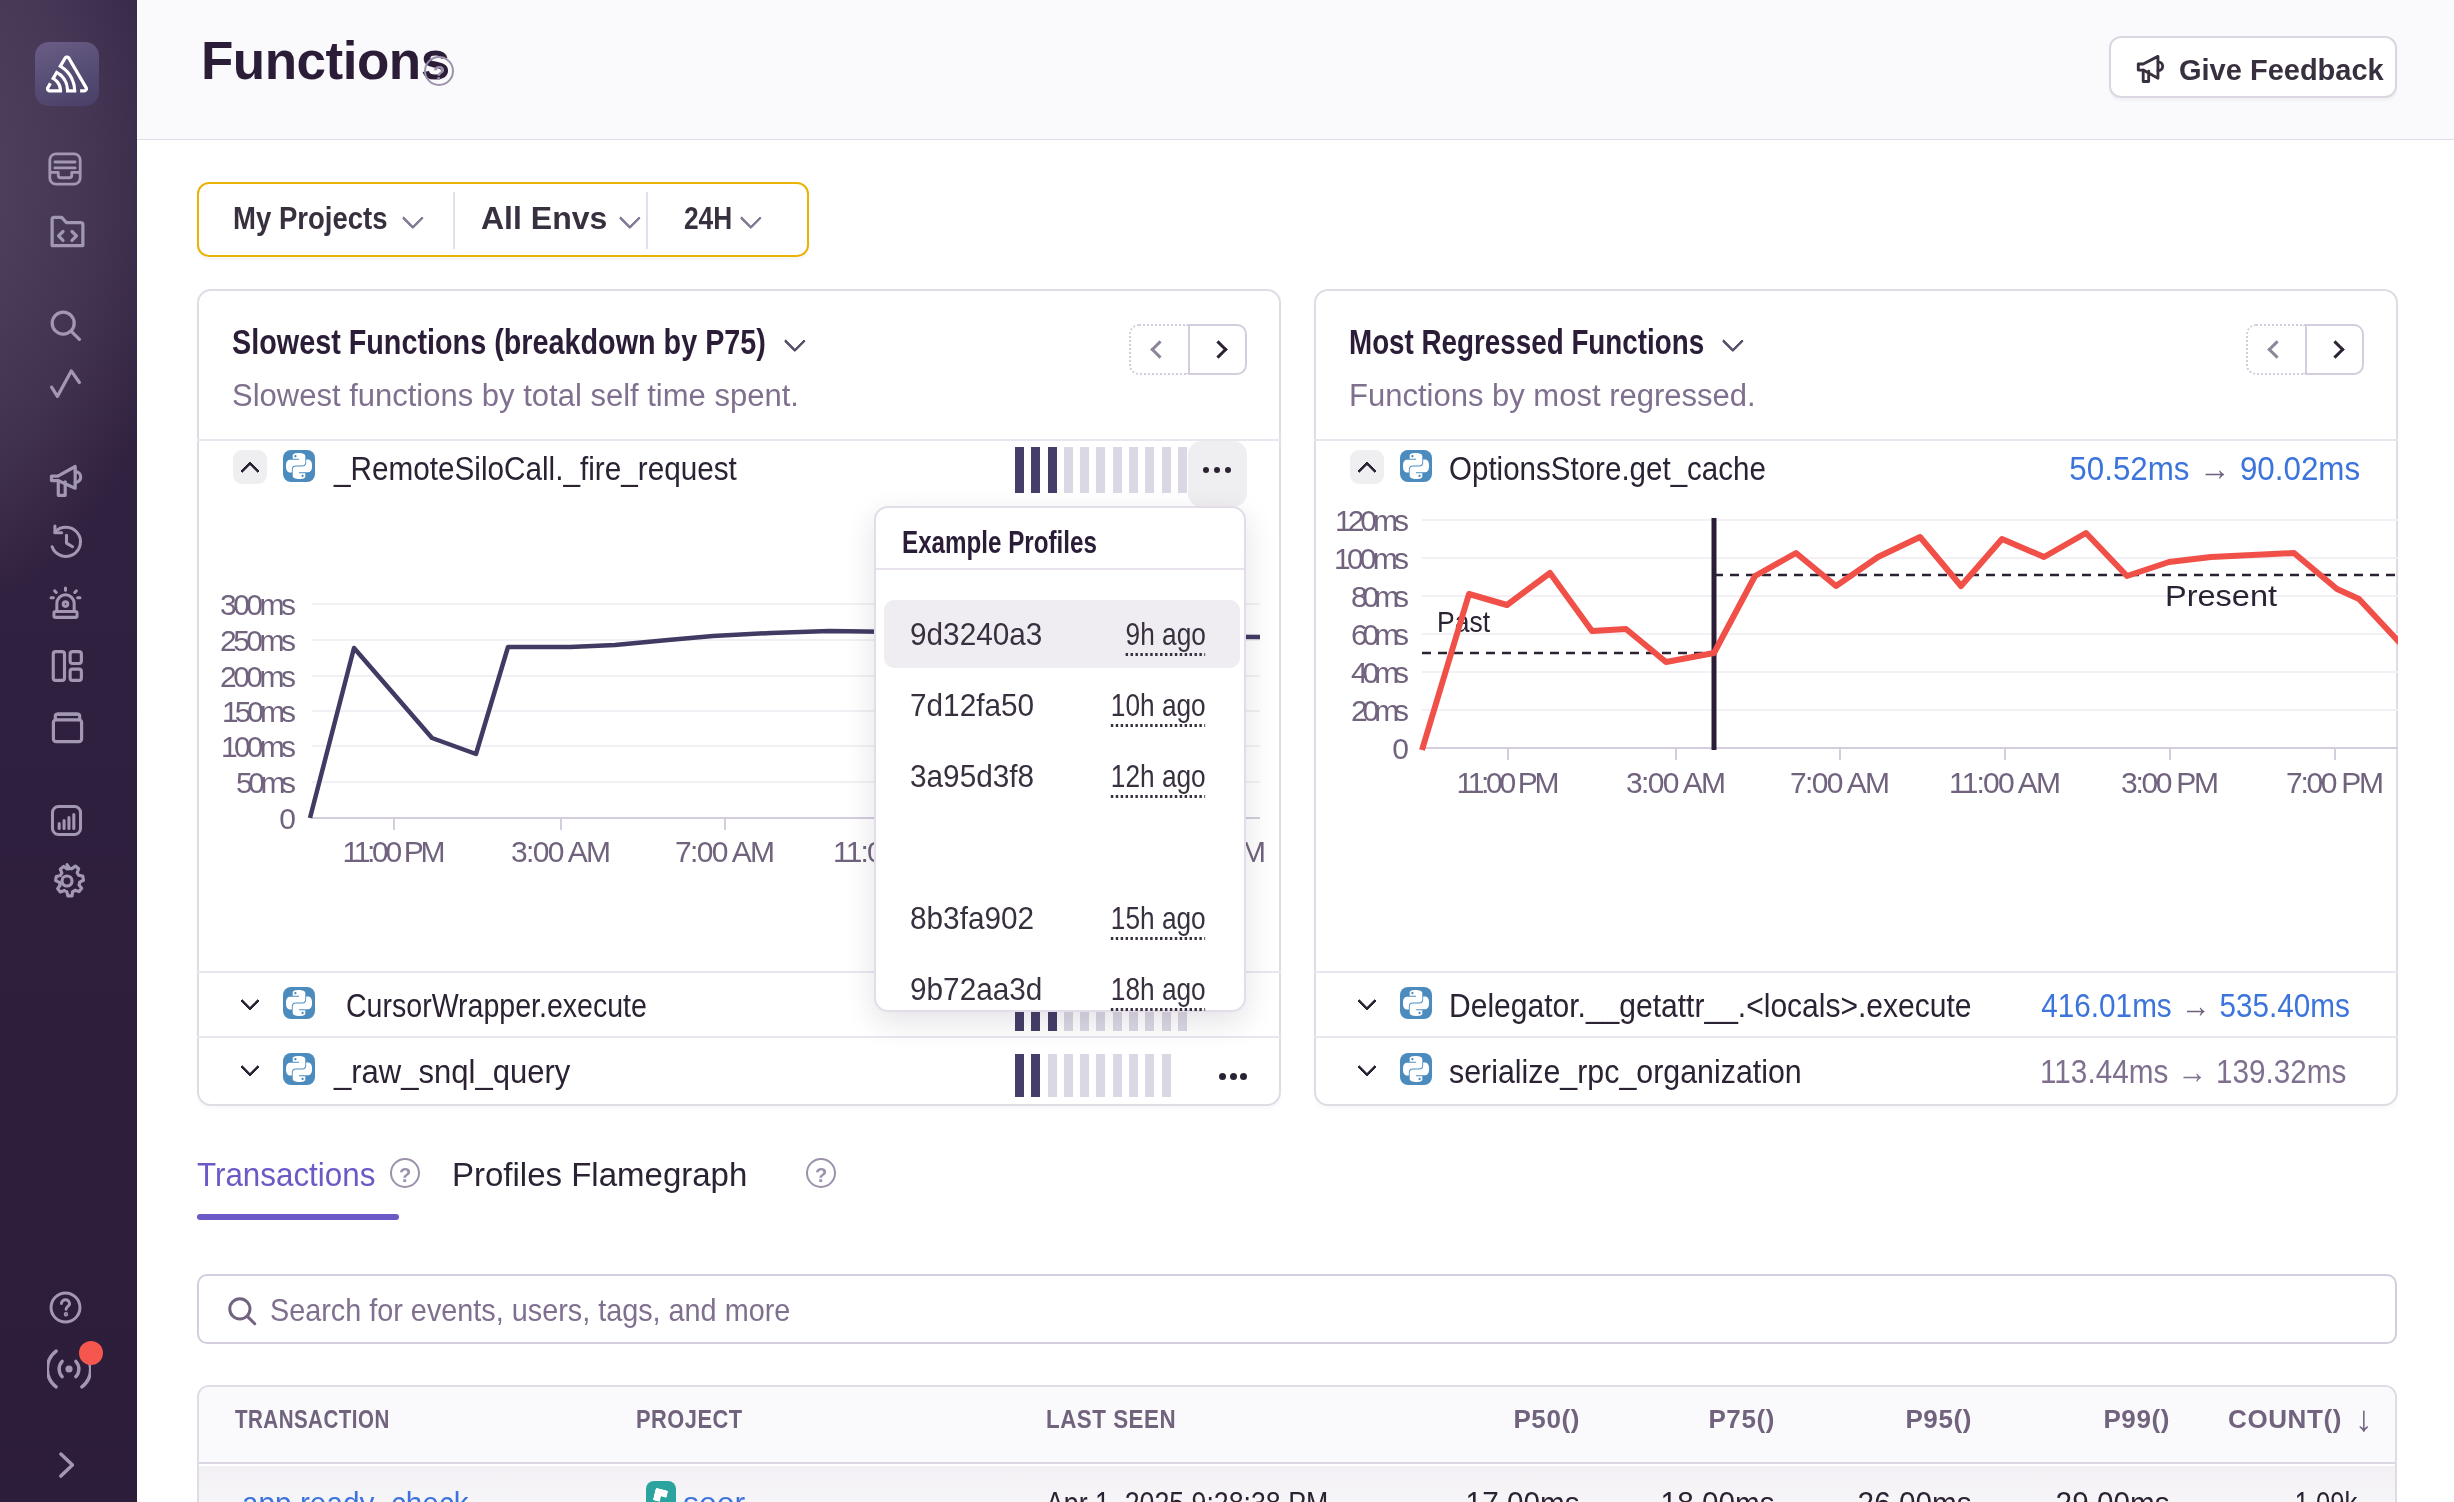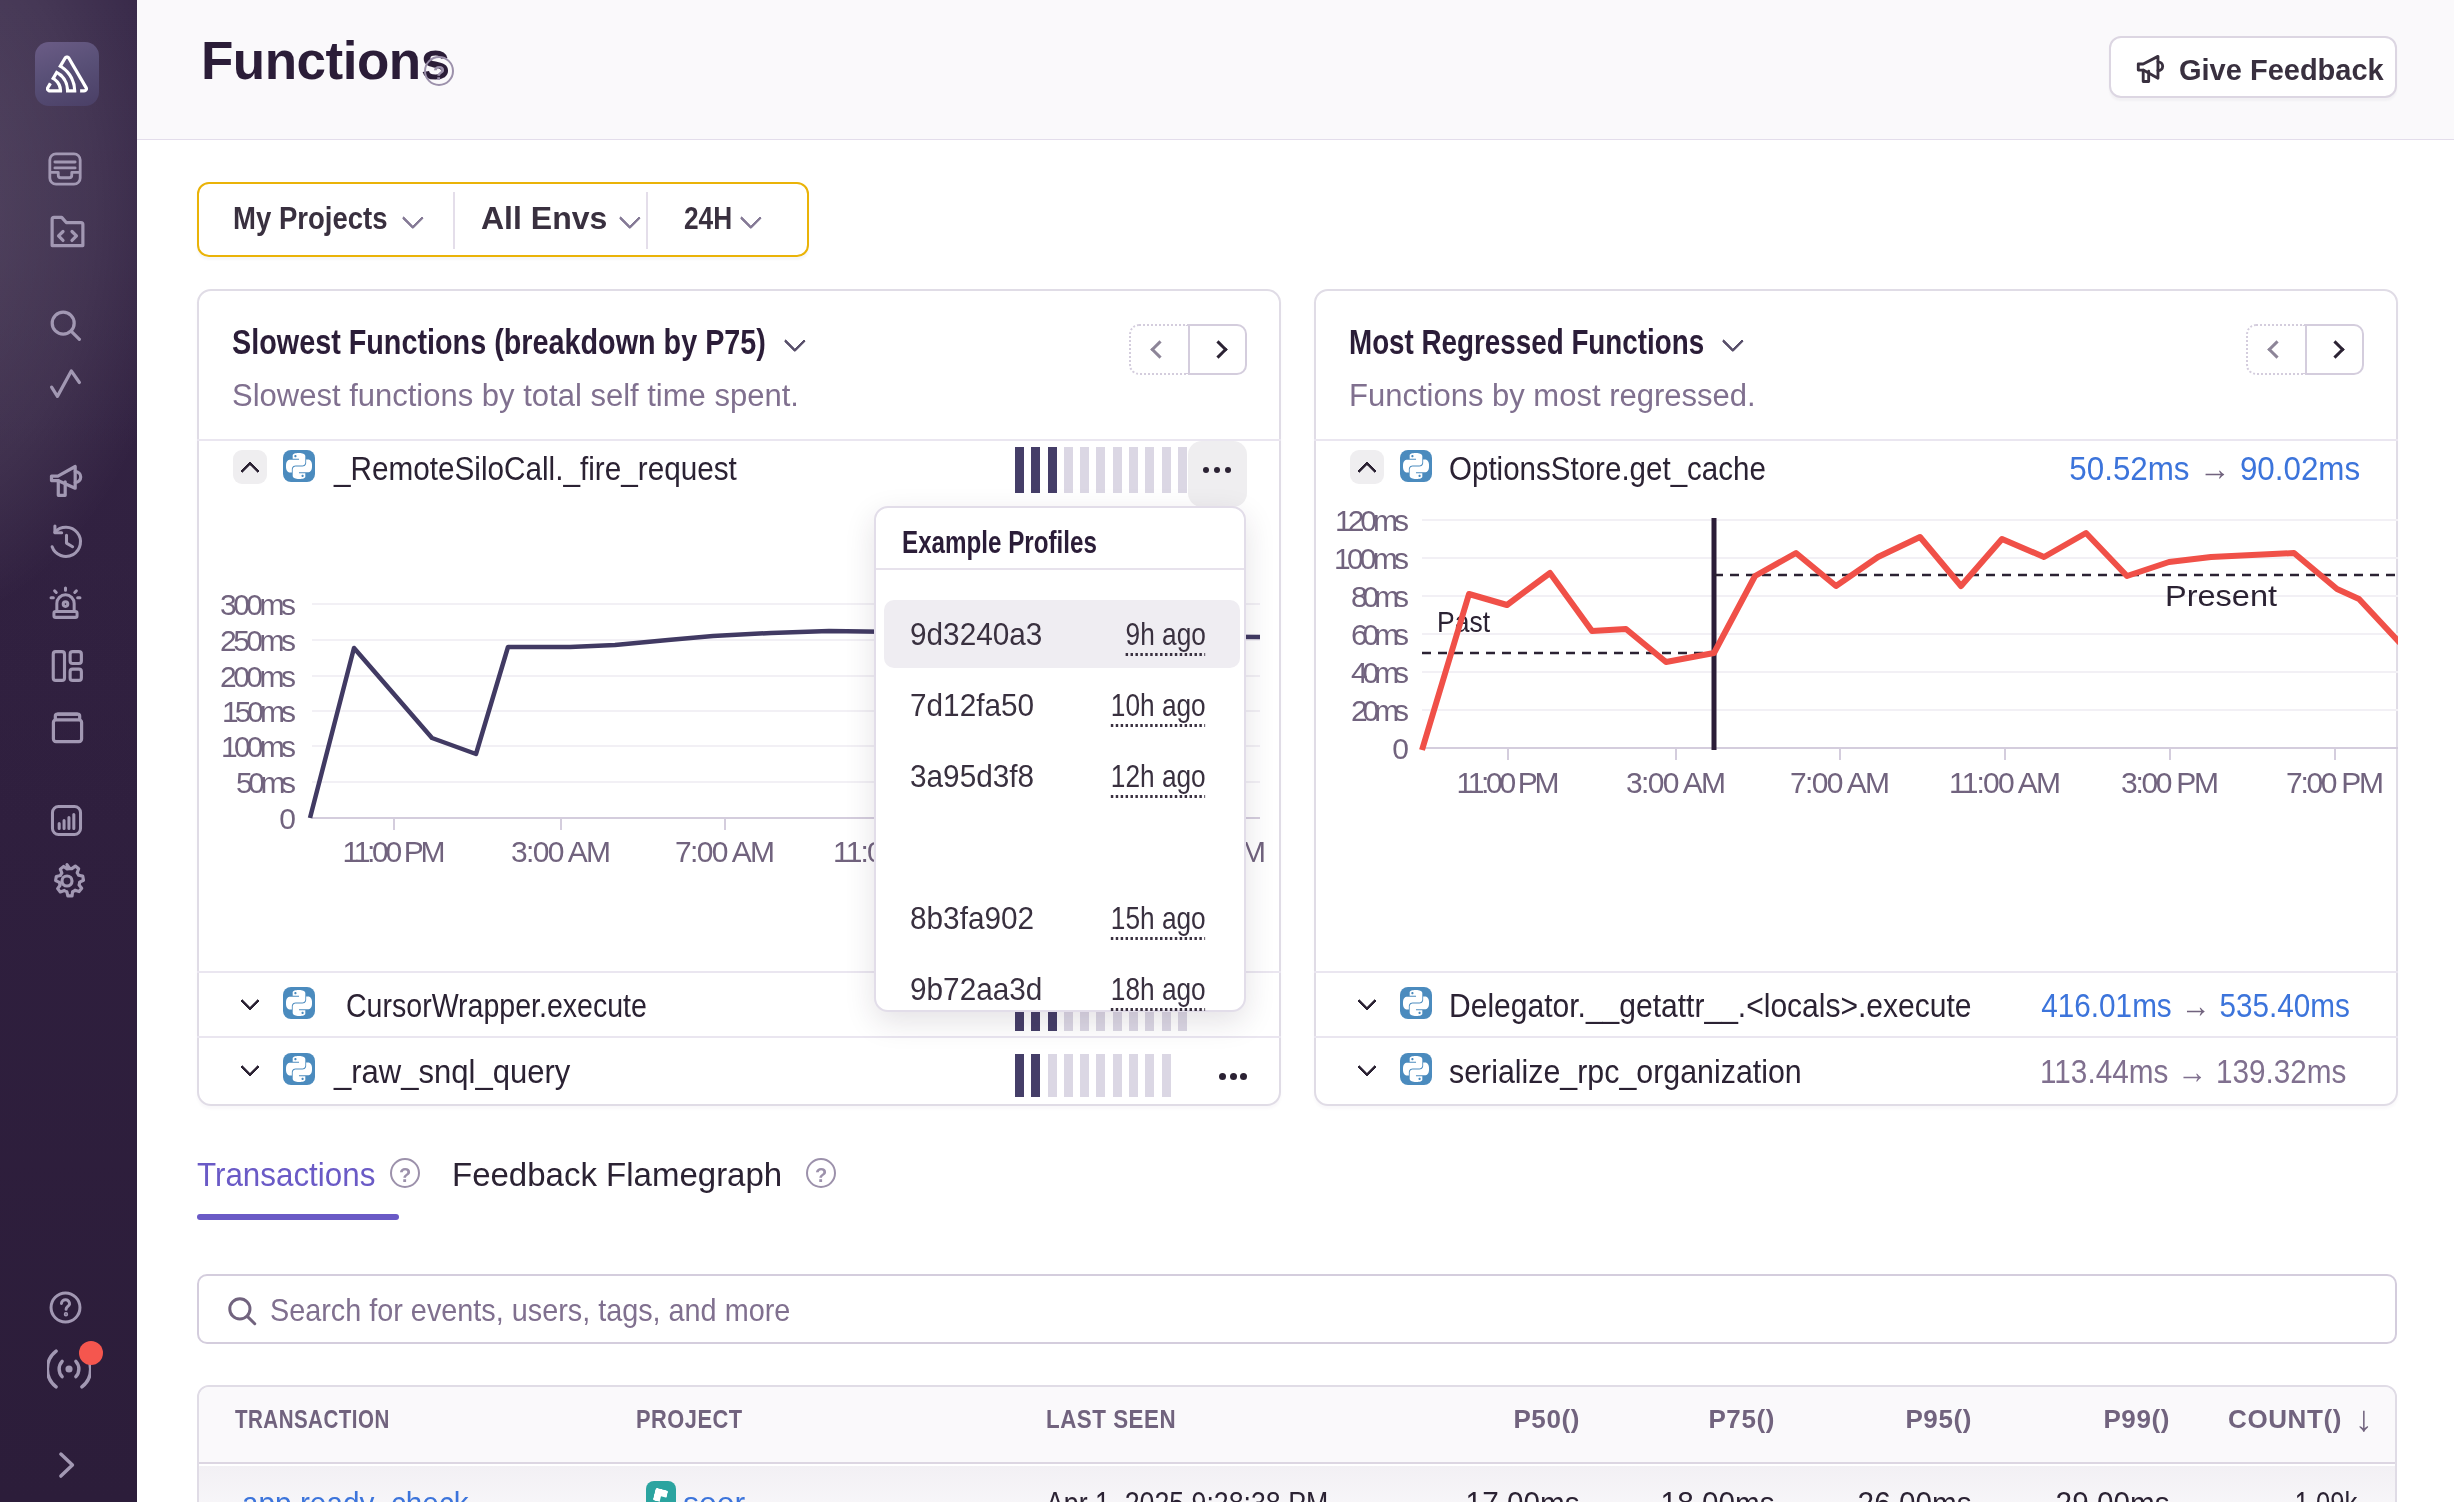--- a/index.html
+++ b/index.html
@@ -486,21 +486,21 @@
 <div class="pyicon" style="left:1400px; top:1053px;">
     <svg width="26" height="26" viewBox="0 0 24 24" fill="#ffffff">
       <use href="#pylogo"></use>
     </svg>
   </div>
 <div class="fname" style="left:1449px; top:1053px;"><span class="cx" style="transform:scaleX(.92)">serialize_rpc_organization</span></div>
 <div class="regval" style="top:1053px; right:108px;"><span class="cxr" style="transform:scaleX(.90)"><span class="g">113.44ms</span><span class="arr" style="color:#80708f">→</span><span class="g">139.32ms</span></span></div>
 
 <div class="abs" style="left:197px; top:1156px; font-size:33px; color:#6a5ac6;"><span class="cx" style="transform:scaleX(.95)">Transactions</span></div>
 <span class="qcirc" style="position:absolute; left:390px; top:1158px; border-color:#9c91ab;">?</span>
-<div class="abs" style="left:452px; top:1156px; font-size:33px; color:#2b2233;">Feedback Flamegraph</div>
+<div class="abs" style="left:452px; top:1156px; font-size:33px; color:#2b2233;">Profiles Flamegraph</div>
 <span class="qcirc" style="position:absolute; left:806px; top:1158px;">?</span>
 <div id="tabUnderline"></div>
 
 <div id="search">
   <svg width="34" height="34" viewBox="0 0 32 32" fill="none" stroke="#71637e" stroke-width="2.8" stroke-linecap="round">
     <circle cx="14" cy="14" r="9.5"></circle>
       <path d="M21.5 21.5L28 28"></path>
   </svg>
   <span class="ph"><span class="cx" style="transform:scaleX(.90)">Search for events, users, tags, and more</span></span>
 </div>

